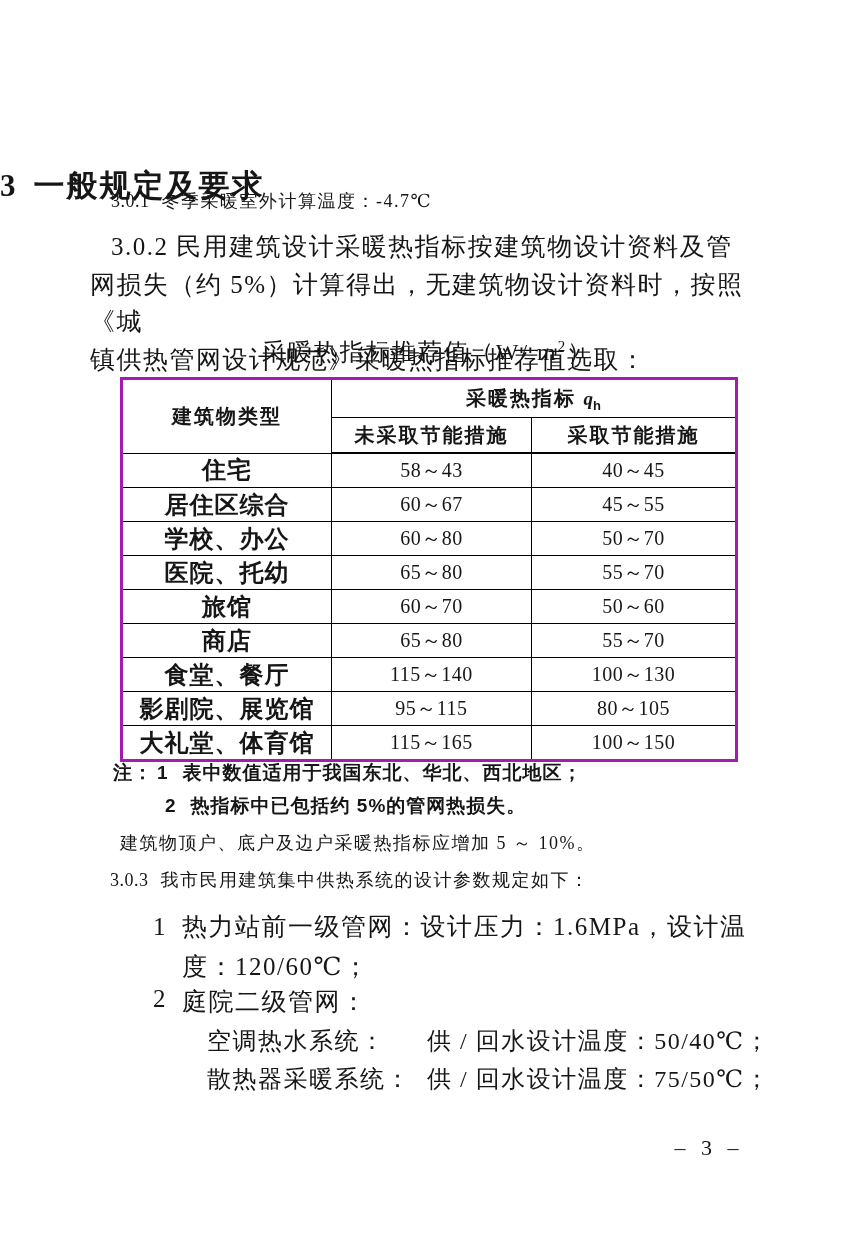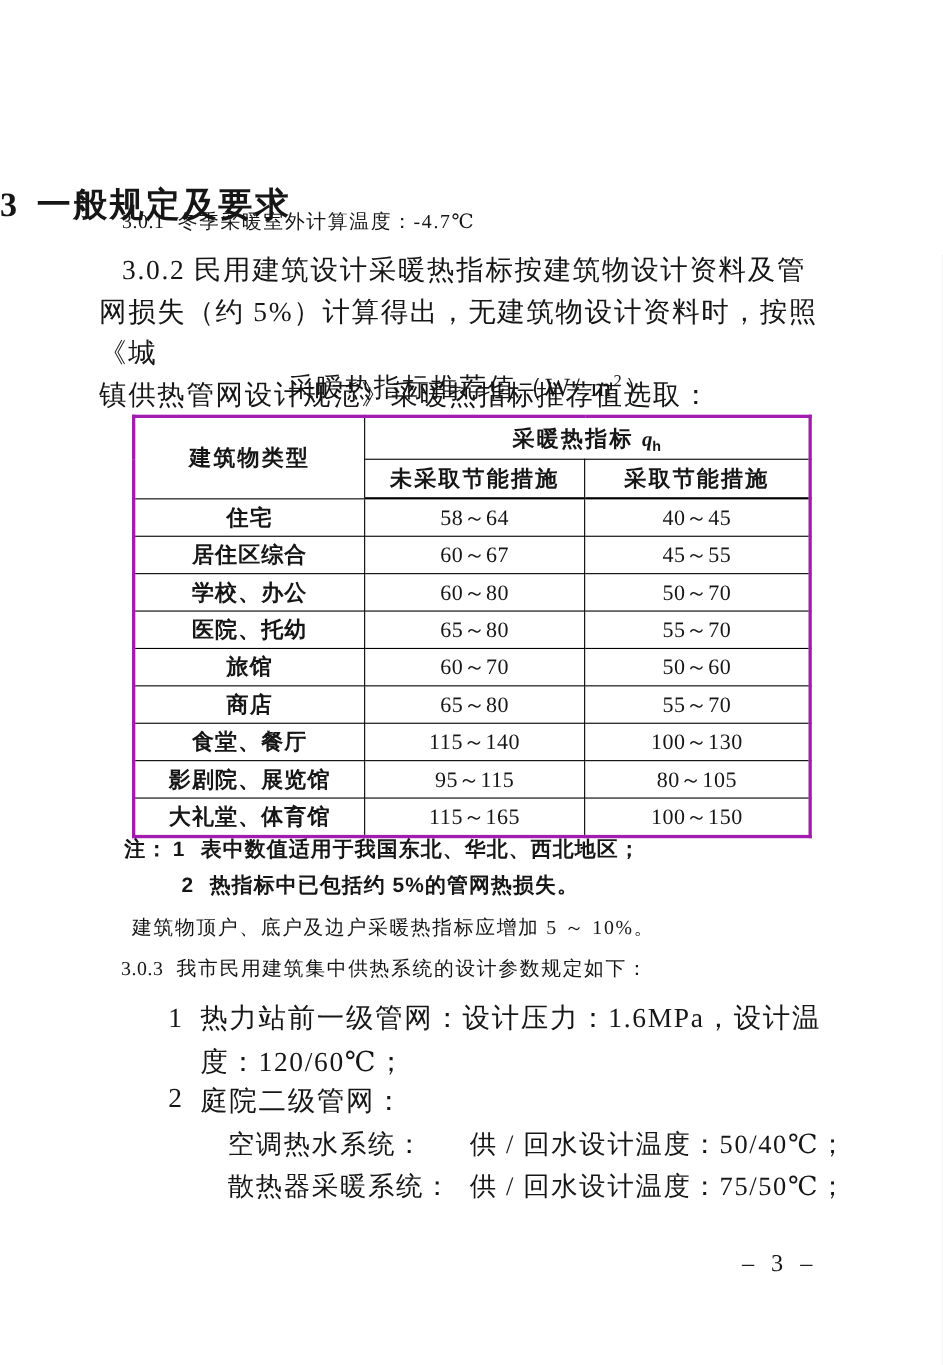--- a/index.html
+++ b/index.html
@@ -41,21 +41,21 @@
     font-family:"Liberation Sans","DejaVu Sans",sans-serif;
     font-weight:bold; font-size:20px; letter-spacing:2px;
   }
   .heat-table .hdr-index i { font-family:"Liberation Serif","DejaVu Serif",serif; font-size:19px; letter-spacing:0; }
   .heat-table .hdr-index sub { font-size:13px; letter-spacing:0; }
   .heat-table tr.hrow1 td { height:37px; border-bottom-width:1.6px; }
   .heat-table tr.hrow2 td { height:34px; border-bottom-width:2.5px; }
   .heat-table tbody td { height:33px; }
   .heat-table td.name {
     font-family:Liberation Mono, monospace;
-    font-weight:bold; font-size:20px; letter-spacing:1px;
+    font-weight:bold; font-size:24px; letter-spacing:1px;
   }
   .heat-table td.num { font-size:20px; letter-spacing:0.5px; }
 
   .notes {
     position:absolute; top:756px; left:113px;
     font-family:"Liberation Sans","DejaVu Sans",sans-serif;
     font-weight:bold; font-size:19px; letter-spacing:1px; line-height:33px;
   }
   .notes .note-line { white-space:nowrap; }
   .notes .note-no { margin:0 14px 0 4px; }
@@ -122,21 +122,21 @@
       </tr>
       <tr class="hrow2">
         <td class="hdr">未采取节能措施</td>
         <td class="hdr">采取节能措施</td>
       </tr>
     </thead>
     <tbody>
 
         <tr>
           <td class="name">住宅</td>
-          <td class="num">58～64</td>
+          <td class="num">58～43</td>
           <td class="num">40～45</td>
         </tr>
 
         <tr>
           <td class="name">居住区综合</td>
           <td class="num">60～67</td>
           <td class="num">45～55</td>
         </tr>
 
         <tr>

